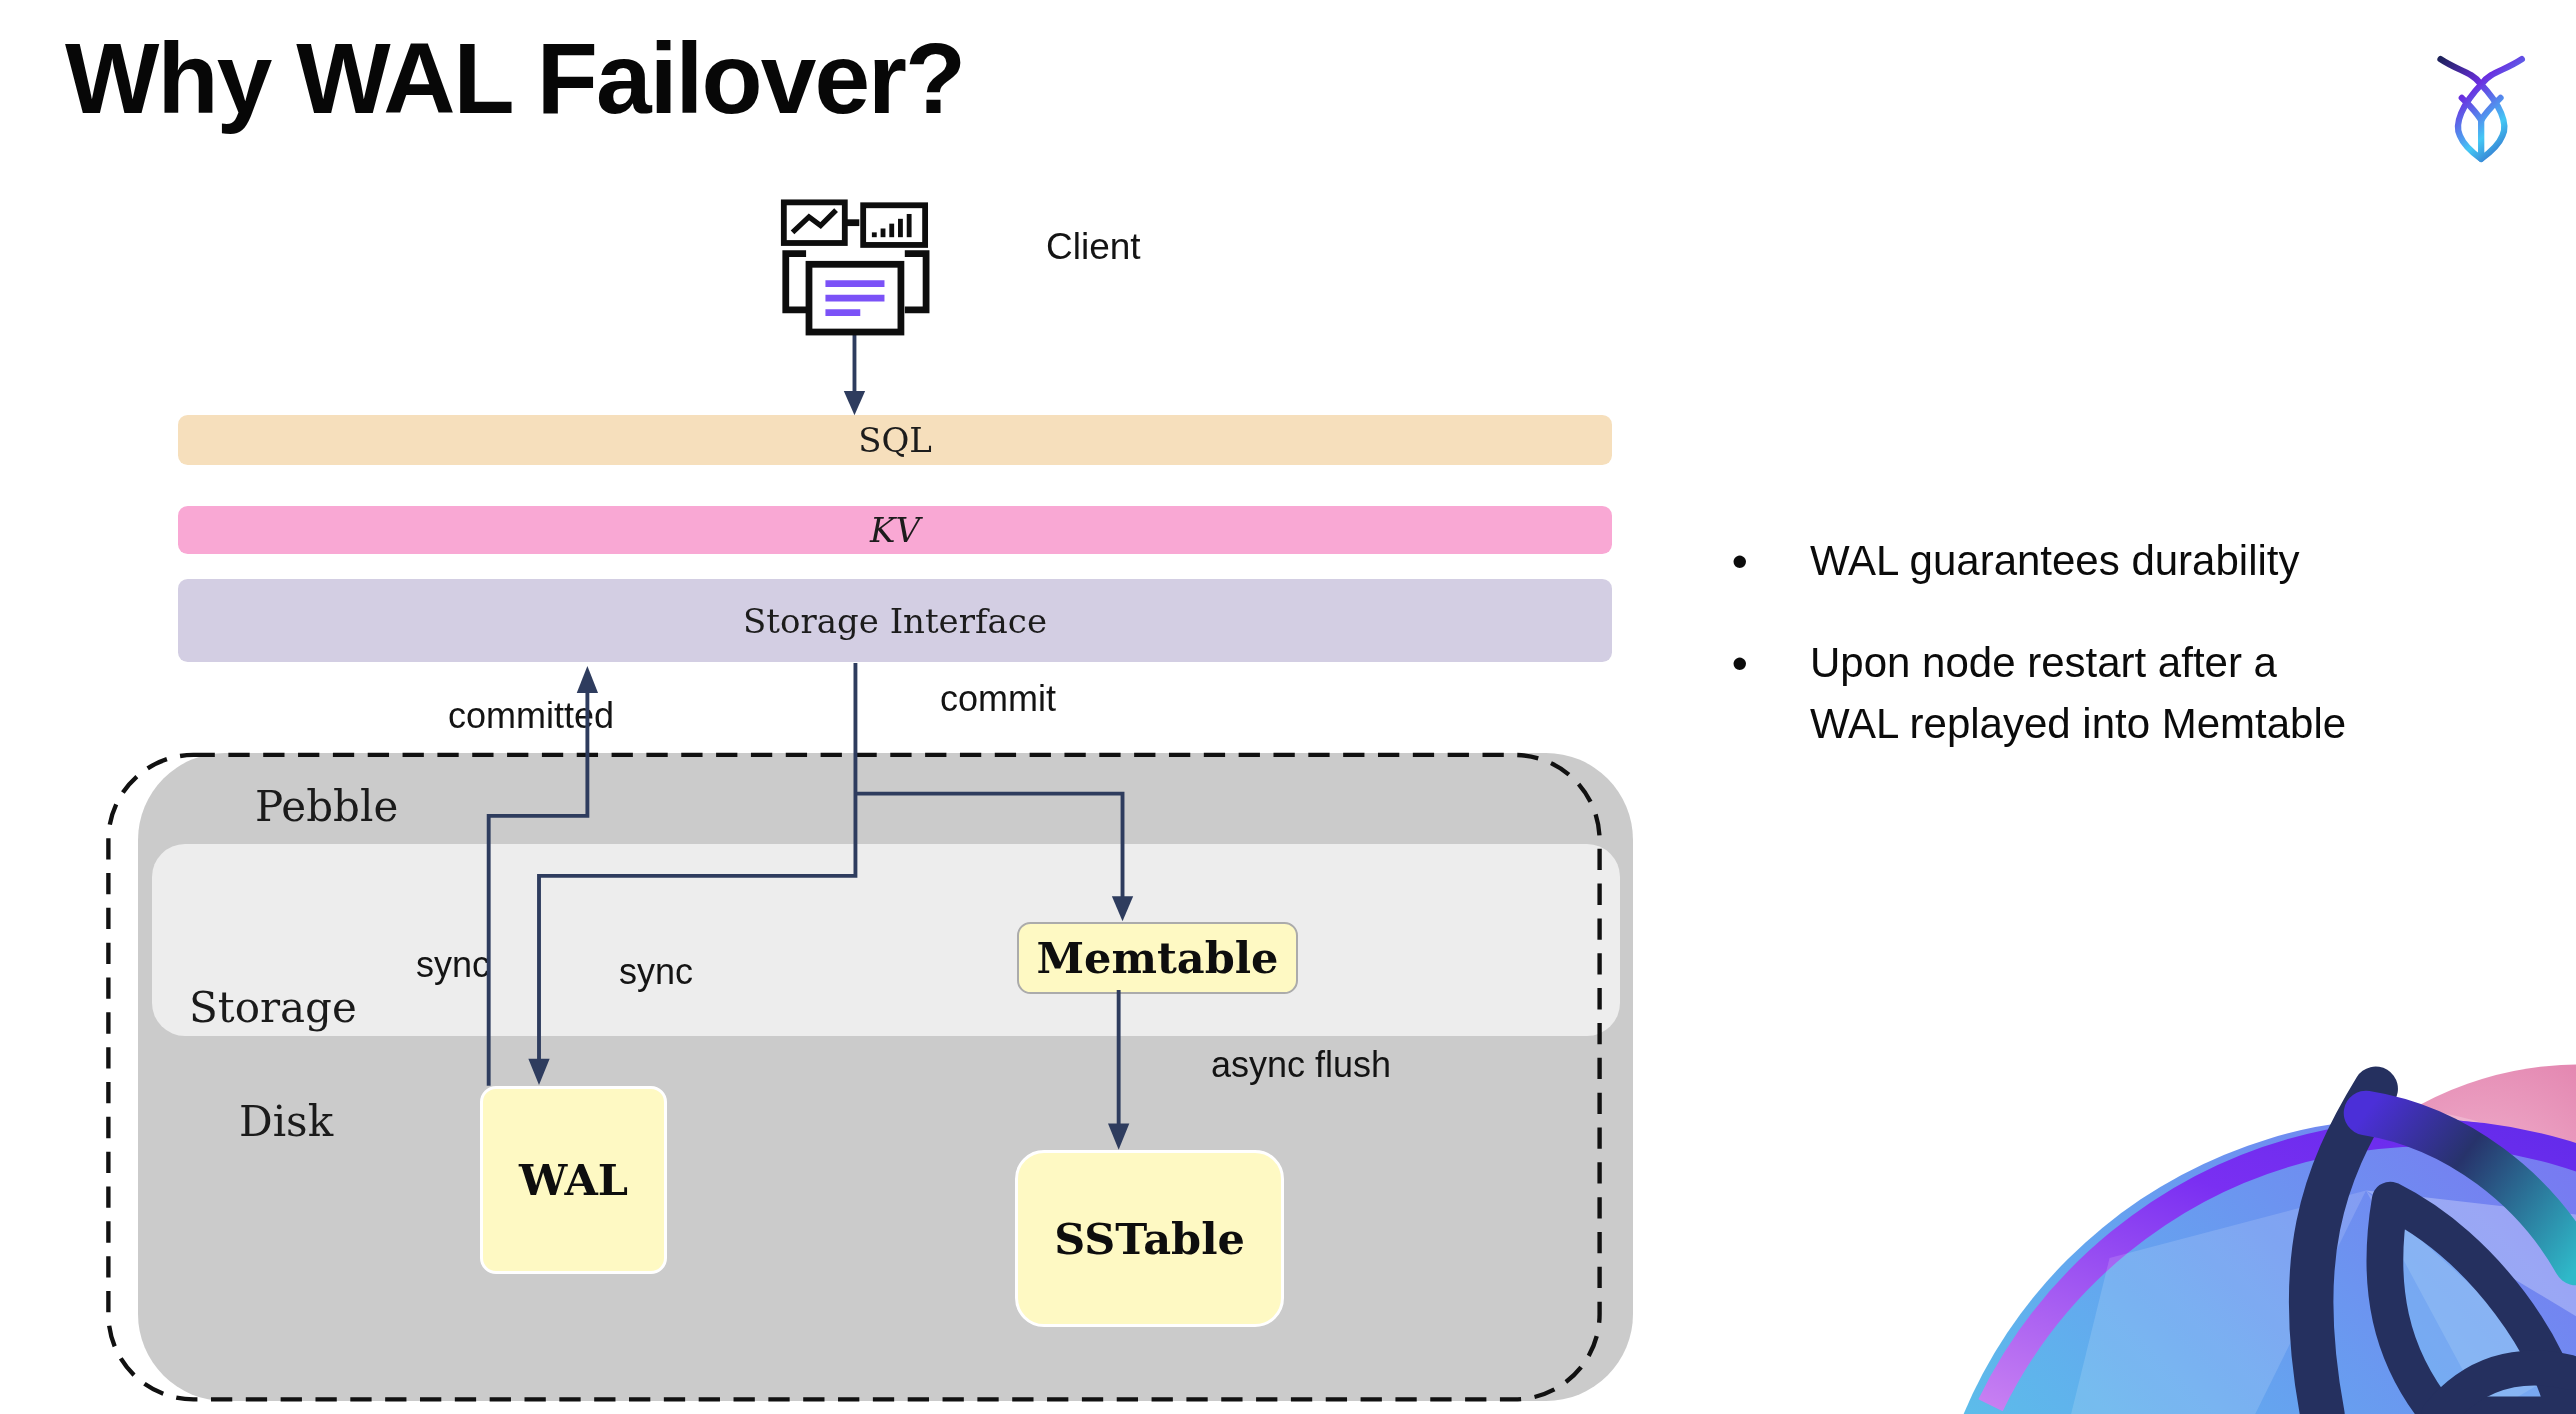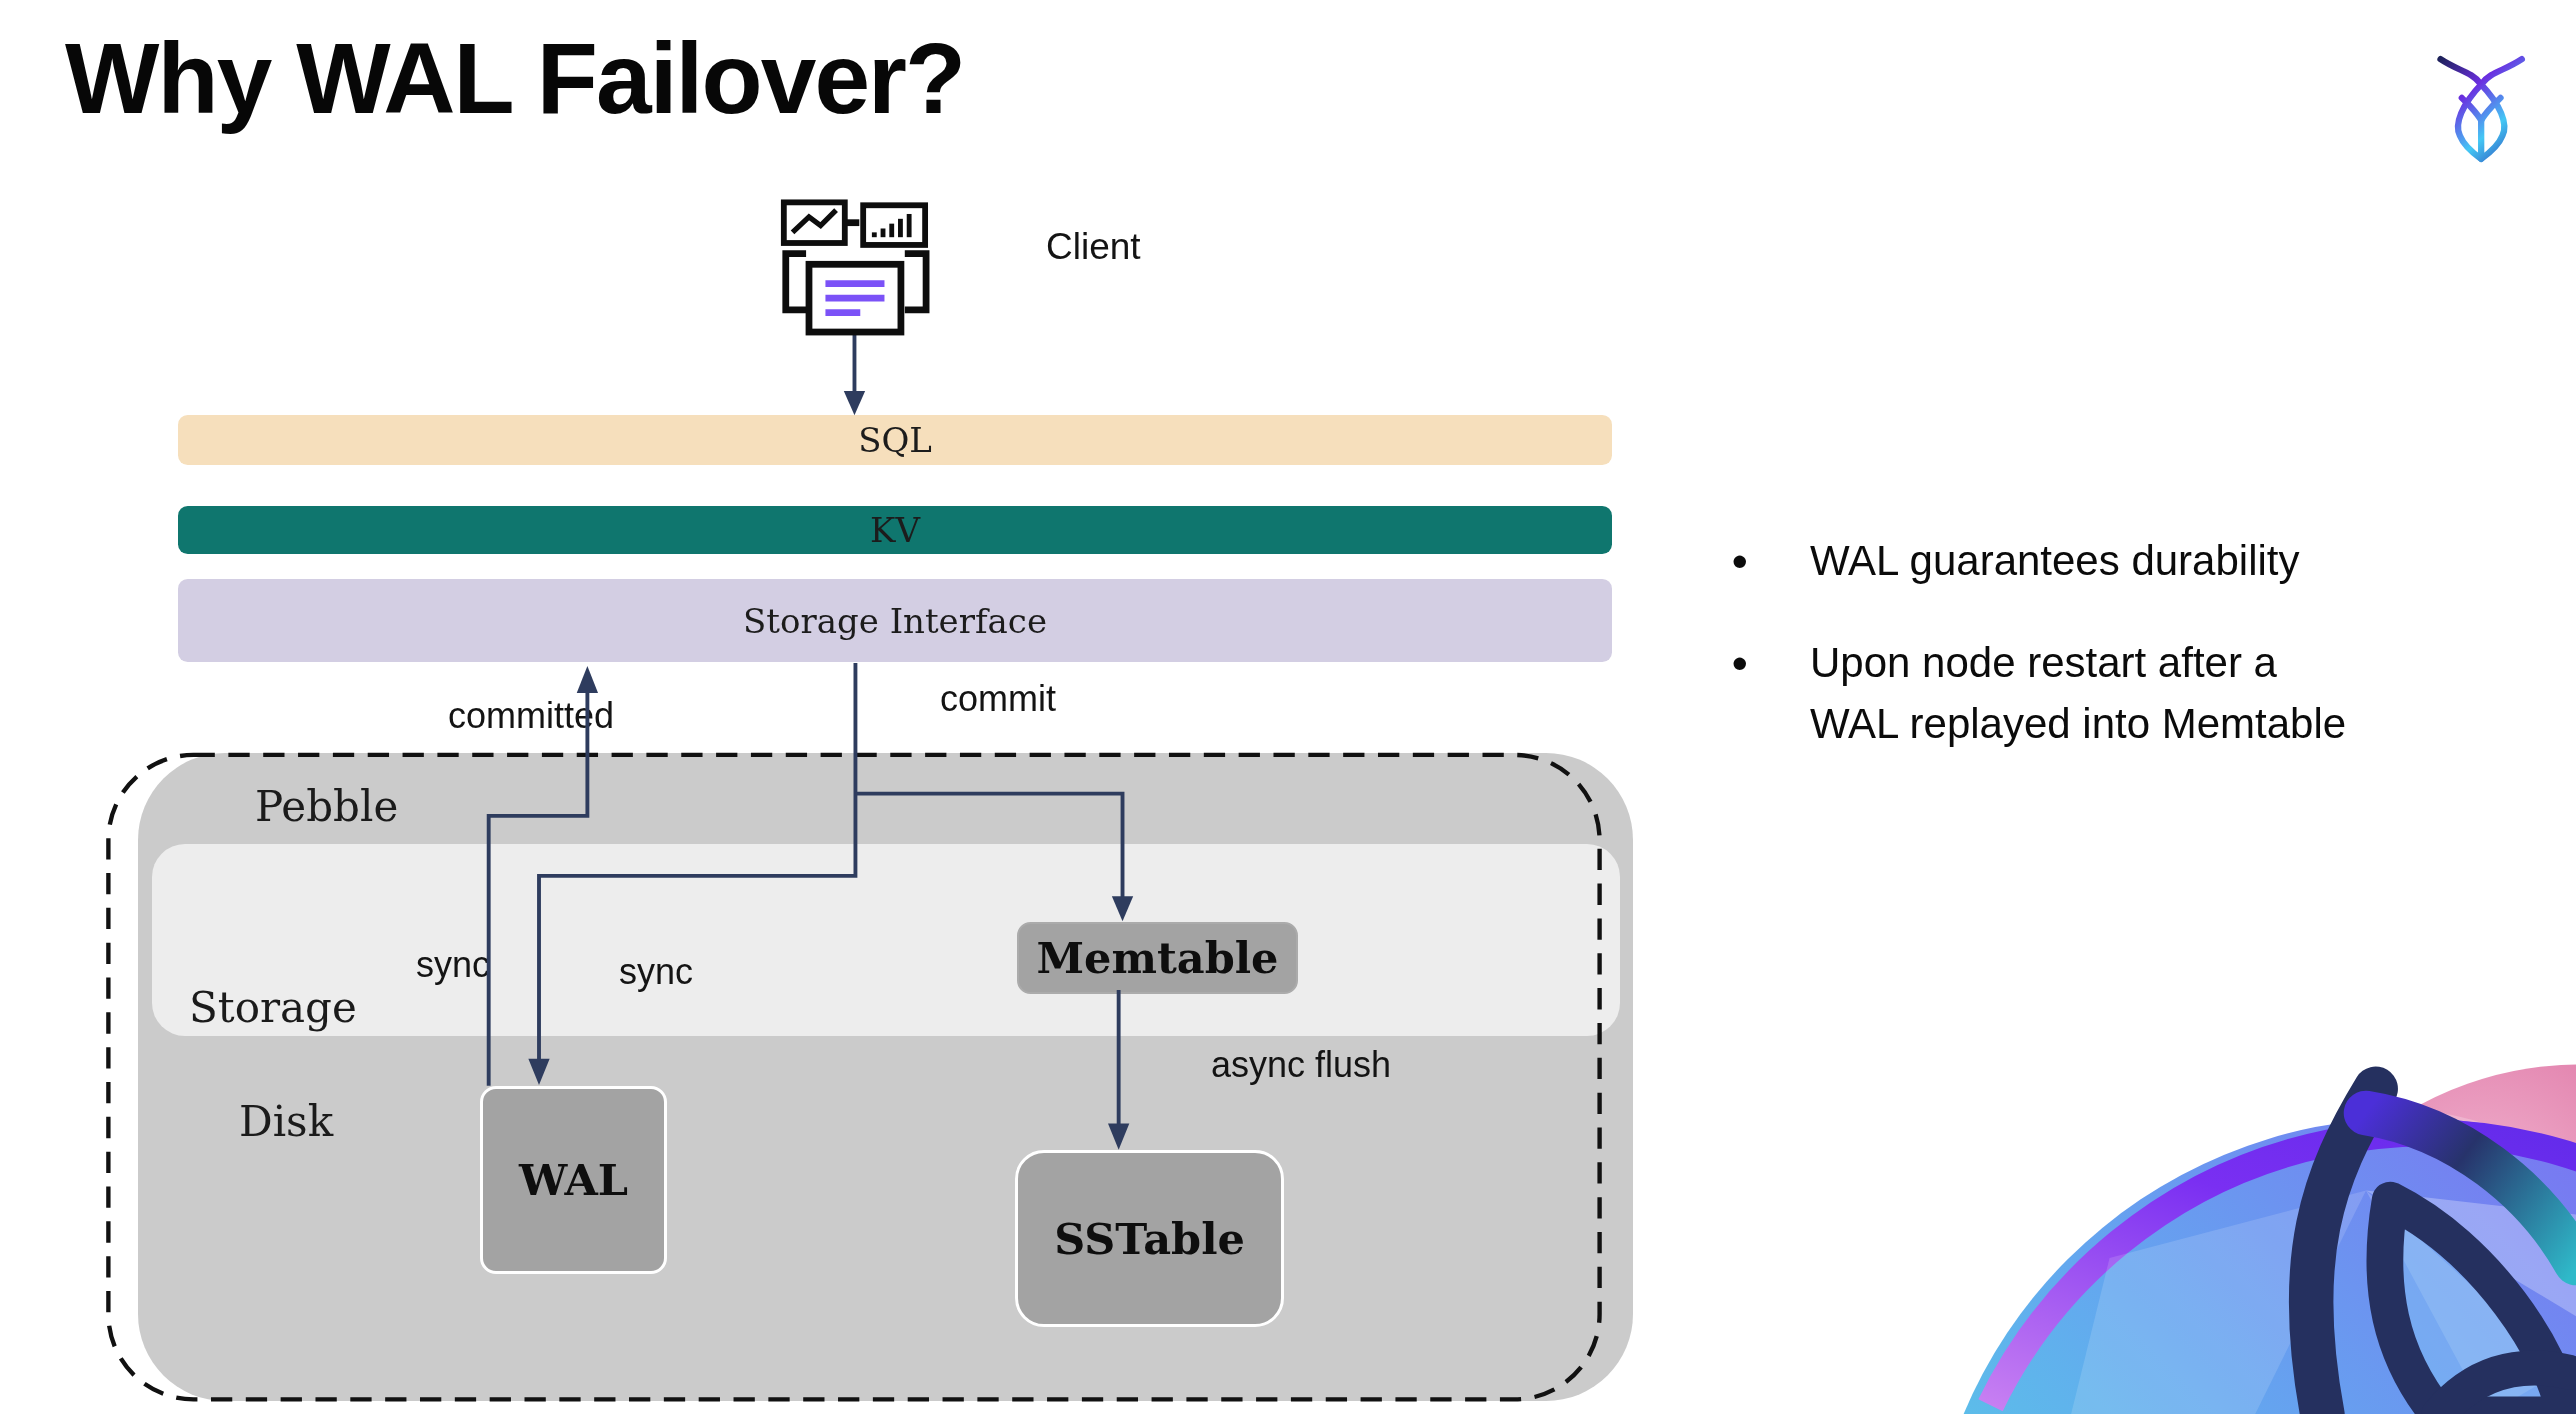--- a/index.html
+++ b/index.html
@@ -19,21 +19,21 @@
   }
 
   
   .bar{
     left:146px;width:1434px;border-radius:9.7px;
     display:flex;align-items:center;justify-content:center;
     font-family:"DejaVu Serif","Liberation Serif",serif;
     font-size:34px;color:#1c1c1c;z-index:1;
   }
   .bar-sql{top:415px;height:50px;background:#f6dfbc;}
-  .bar-kv{top:506px;height:48px;background:#0f766e;}
+  .bar-kv{top:506px;height:48px;background:#f9a8d4;font-style:italic;}
   .bar-storage{top:579px;height:83px;background:#d3cee3;}
 
   
   .pebble-fill{
     left:106px;top:753px;width:1495px;height:648px;
     background:#cbcbcb;border-radius:87px;z-index:0;
   }
   .memory-band{
     left:120px;top:844px;width:1468px;height:192px;
     background:#ededed;border-radius:33px;z-index:1;
@@ -55,21 +55,21 @@
   }
   .lbl-client{left:1014px;top:226px;font-size:37px;}
   .lbl-committed{left:416px;top:695px;}
   .lbl-commit{left:908px;top:678px;}
   .lbl-sync1{left:384px;top:944px;}
   .lbl-sync2{left:587px;top:951px;}
   .lbl-flush{left:1179px;top:1044px;}
 
   
   .node{
-    background:#a3a3a3;z-index:2;
+    background:#fef9c3;z-index:2;
     display:flex;align-items:center;justify-content:center;
     font-family:"DejaVu Serif","Liberation Serif",serif;
     font-weight:700;font-size:43px;color:#0e0e0e;
   }
   .node-wal{left:448px;top:1086px;width:181px;height:182px;border:3.9px solid #ffffff;border-radius:16px;}
   .node-memtable{left:985px;top:922px;width:277px;height:68px;border:2.9px solid #ababab;border-radius:13.5px;}
   .node-sstable{left:983px;top:1150px;width:263px;height:171px;border:3.9px solid #ffffff;border-radius:29px;}
 
   
   .bullets{

